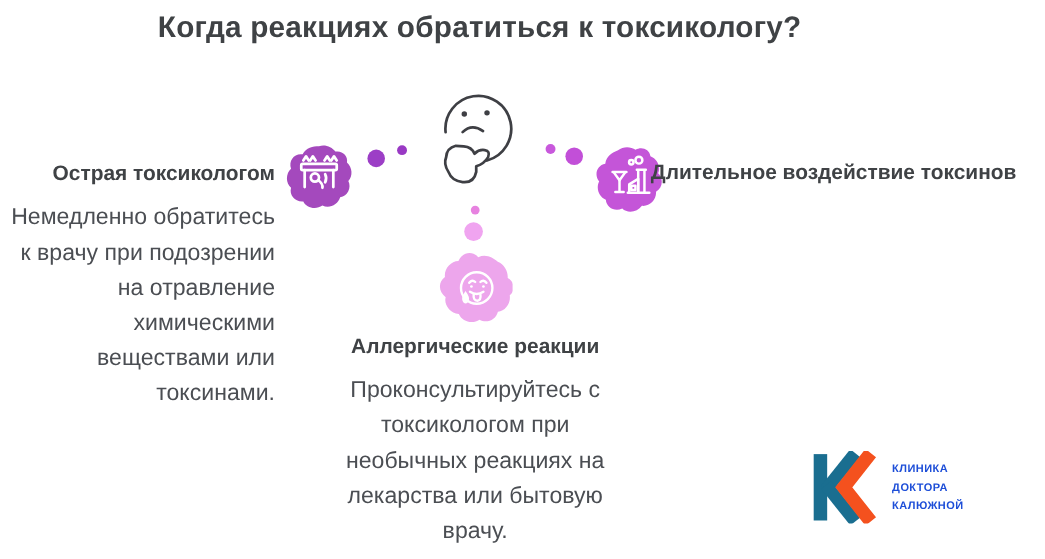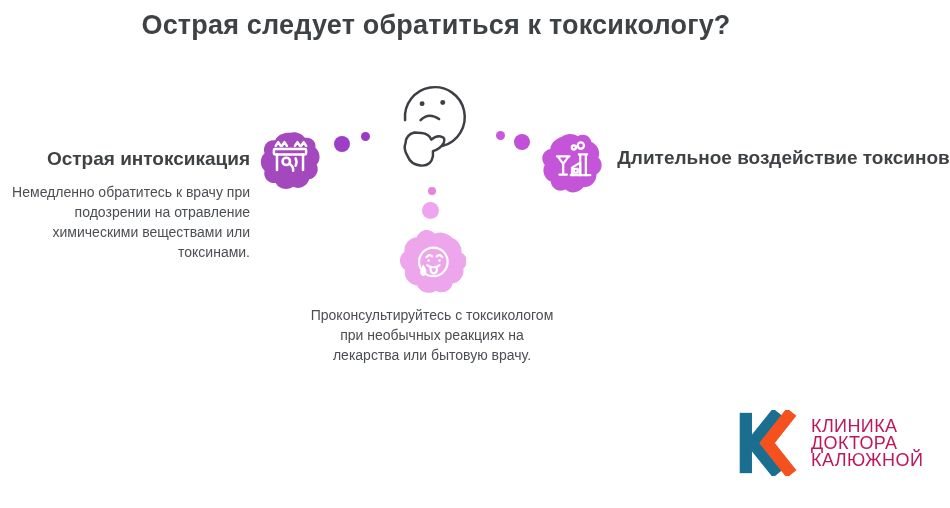--- a/index.html
+++ b/index.html
@@ -2,37 +2,37 @@
 <html style="--text-dark: #3f4245; --text-body: #4b4e53; --purple: #a449bd; --purple-dot-big: #9c3ec6; --purple-dot-small: #9939c4; --orchid: #c455d8; --orchid-dot-big: #c24fd8; --orchid-dot-small: #c858dc; --pink: #eda6ec; --pink-dot-big: #f0a4f0; --pink-dot-small: #e782e0; --face-outline: #3e3f44; --logo-teal: #1a6e90; --logo-orange: #f4511e;"><head>
 <meta charset="utf-8">
 <style>
   html,body{margin:0;padding:0;background:#fff;}
   .canvas{position:relative;width:950px;height:508px;background:#ffffff;overflow:hidden;
           font-family:"Liberation Sans","DejaVu Sans",sans-serif;}
   .page-title{position:absolute;left:0;top:10px;width:872px;text-align:center;
               font-size:27px;font-weight:bold;color:var(--text-dark,#3f4245);letter-spacing:.2px;}
   .section{position:absolute;}
   .section h2{margin:0 0 12px 0;font-size:19px;font-weight:bold;color:var(--text-dark,#3f4245);}
-  .section p{margin:0;font-size:14px;line-height:20px;color:var(--text-body,#4b4e53);}
+  .section p{margin:0;font-size:21px;line-height:32px;color:var(--text-body,#4b4e53);}
   .sec-left{left:6px;top:148px;width:244px;text-align:right;}
   .sec-center{left:307px;top:305px;width:250px;text-align:center;}
-  .sec-right{left:617px;top:147px;width:333px;text-align:center;}
+  .sec-right{left:591px;top:147px;width:333px;text-align:right;}
   .sec-right p{max-width:245px;}
   .blob{position:absolute;}
   .dot{position:absolute;border-radius:50%;}
   .logo{position:absolute;left:735px;top:410px;display:flex;align-items:center;gap:10px;}
-  .logo-text{font-size:18px;font-weight:normal;color:#be185d;line-height:17px;
+  .logo-text{font-size:10px;font-weight:bold;color:#1d4ed8;line-height:17px;
              letter-spacing:.4px;text-transform:uppercase;}
 </style>
 </head>
 <body>
 
 <div class="canvas">
 
-  <div class="page-title">Острая следует обратиться к токсикологу?</div>
+  <div class="page-title">Когда реакциях обратиться к токсикологу?</div>
 
   <svg class="blob" style="left:393px;top:83px;" width="84" height="98" viewBox="0 0 80 95">
     <g stroke="var(--face-outline,#3e3f44)" stroke-width="2.4" fill="none" stroke-linecap="round" stroke-linejoin="round">
       <path d="M 11 36 A 29 29 0 1 1 47.5 61"></path>
       <path d="M 26 36 Q 34 28 44 35"></path>
       <path d="M 20 48 Q 12 50 11.5 58 Q 9 64 13.5 71 Q 16.5 79 26 80 Q 36 81 38 71 L 38 66
                Q 45 64 48.5 58 Q 50.5 52.5 45.5 51.8 Q 40.5 51 36.5 55 Q 34 49 27 48.5 Z" fill="#ffffff"></path>
     </g>
     <circle cx="27.5" cy="20" r="2.4" fill="var(--face-outline,#3e3f44)"></circle>
     <circle cx="47.5" cy="19" r="2.4" fill="var(--face-outline,#3e3f44)"></circle>
@@ -87,25 +87,26 @@
       <path d="M28 38 L36 49 L44 38"></path>
       <path d="M36 49 V64 M30 66 H42"></path>
       <path d="M50 67 V55 L63 47 V67"></path>
       <path d="M63 67 V34 H72 V67 M61 34 H74"></path>
       <rect x="53" y="57" width="6" height="6"></rect>
       <path d="M48 67 H79"></path>
     </g>
   </svg>
 
   <div class="section sec-left">
-    <h2>Острая интоксикация</h2>
+    <h2>Острая токсикологом</h2>
     <p>Немедленно обратитесь к врачу при подозрении на отравление химическими веществами или токсинами.</p>
   </div>
 
   <div class="section sec-center">
+    <h2>Аллергические реакции</h2>
     <p>Проконсультируйтесь с токсикологом при необычных реакциях на лекарства или бытовую врачу.</p>
   </div>
 
   <div class="section sec-right">
     <h2>Длительное воздействие токсинов</h2>
   </div>
 
   <div class="logo">
     <svg width="66" height="66" viewBox="0 0 70 70">
       <rect x="5" y="3" width="13" height="64" fill="var(--logo-teal,#1a6e90)"></rect>

